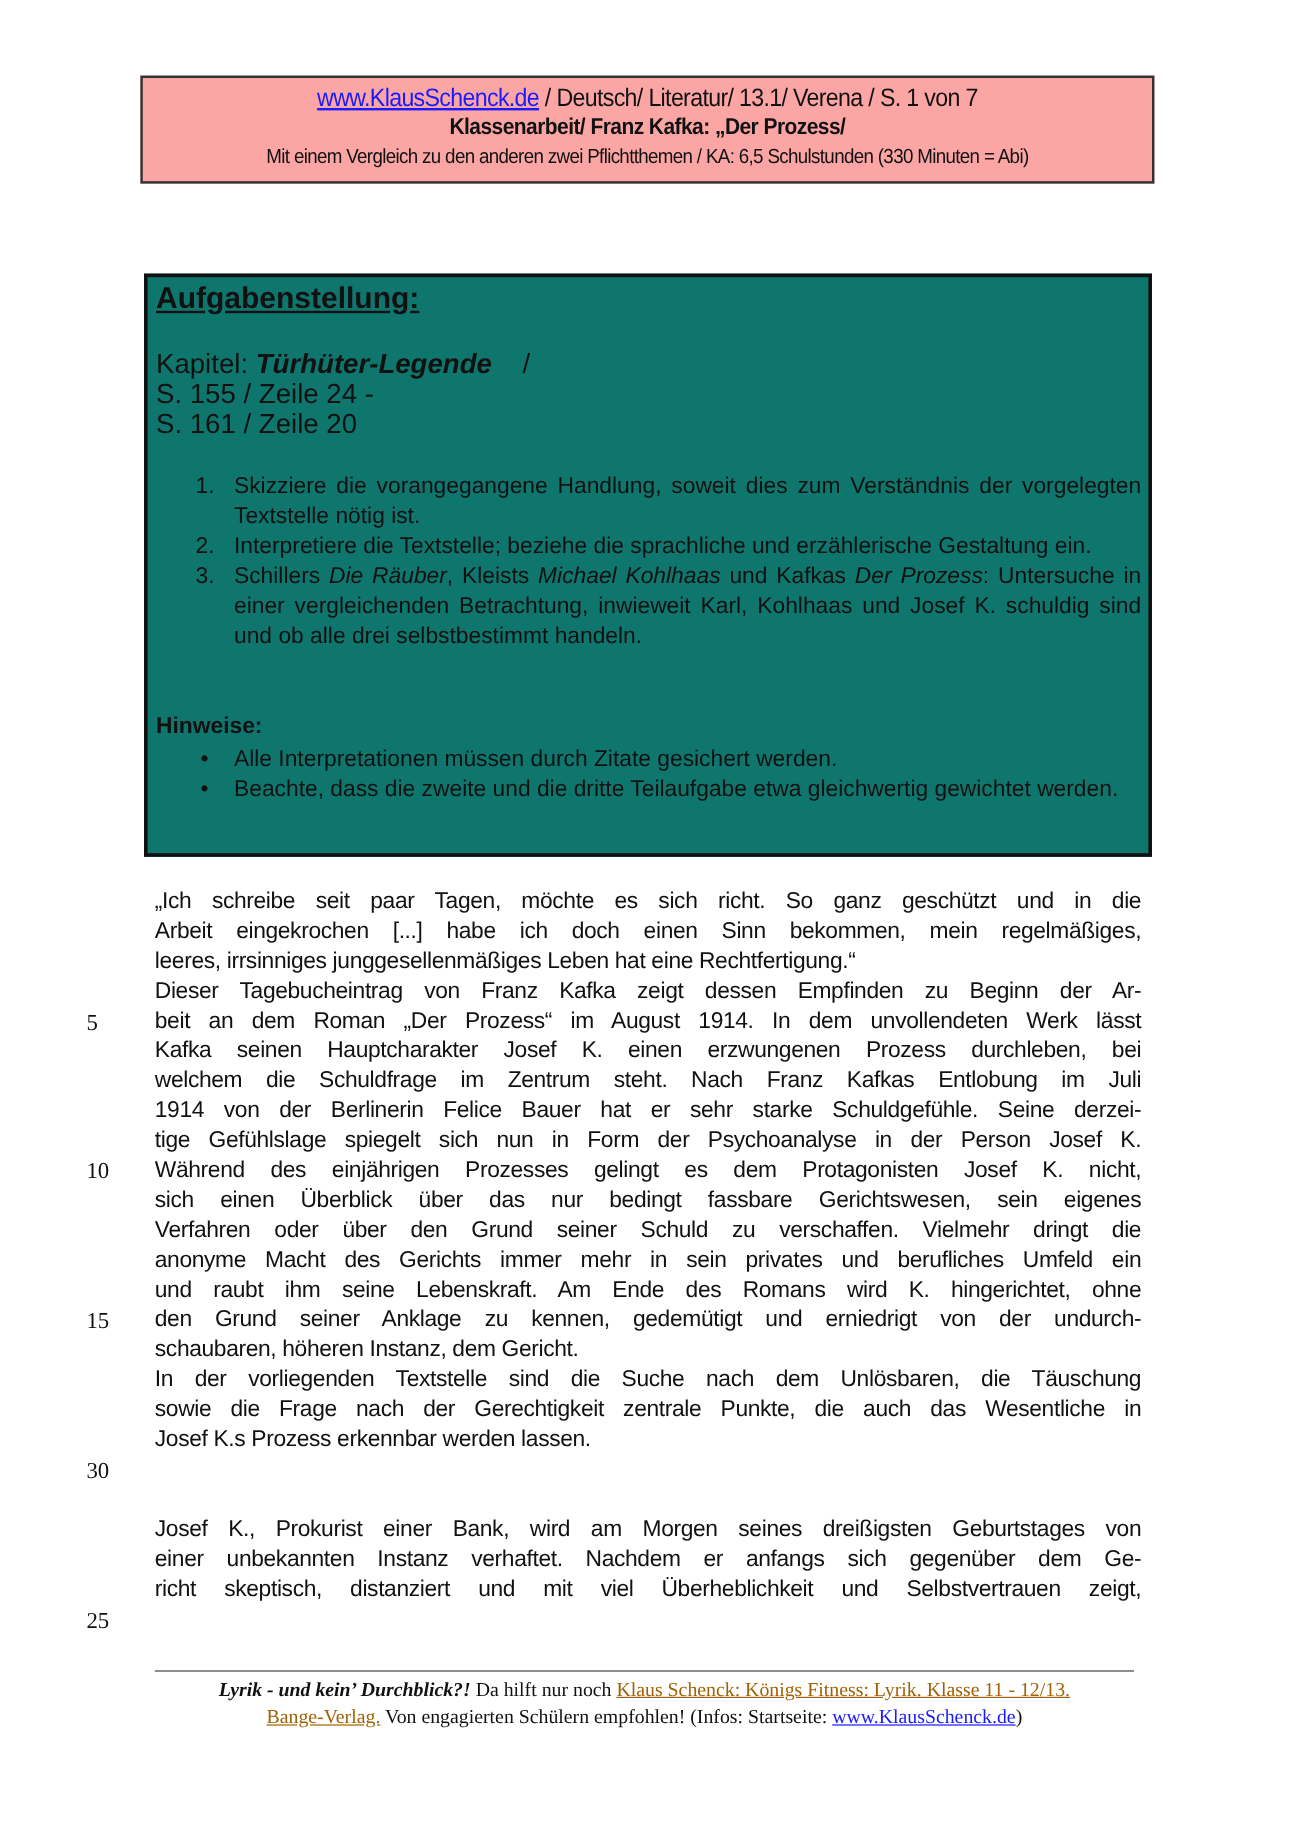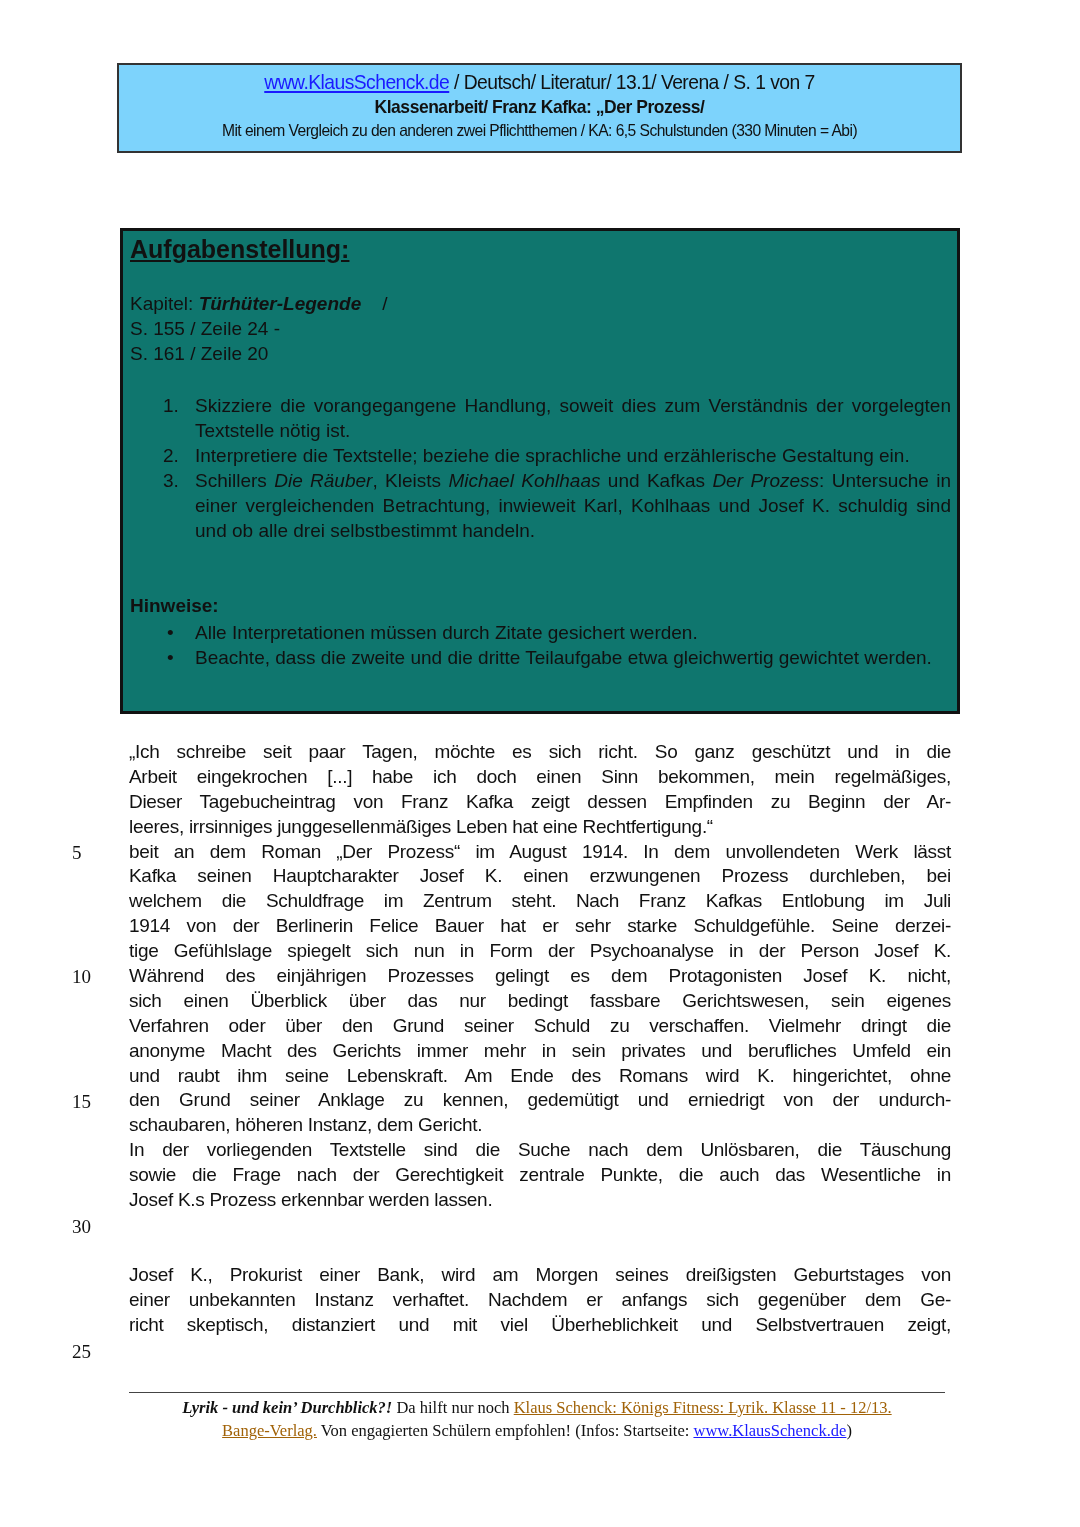--- a/index.html
+++ b/index.html
@@ -1,27 +1,27 @@
 <!DOCTYPE html>
 <html><head>
 <meta charset="utf-8">
 <style>
   html, body { margin: 0; padding: 0; background: #ffffff; }
   body { width: 1080px; height: 1527px; position: relative; overflow: hidden;
          font-family: "Liberation Sans", sans-serif; color: #111; }
   .header-box { position: absolute; left: 117px; top: 63px; width: 841px; height: 86px;
-                border: 2px solid #333; background: #7dd3fc; text-align: center; }
+                border: 2px solid #333; background: #fca5a5; text-align: center; }
   .header-box .l1 { font-size: 21px; line-height: 26px; margin-top: 4px; letter-spacing: -0.6px; transform: scaleX(0.92); }
   .header-box .l2 { font-size: 19px; line-height: 24px; font-weight: bold; letter-spacing: -0.5px; transform: scaleX(0.92); }
   .header-box .l3 { font-size: 17px; line-height: 24px; letter-spacing: -0.6px; transform: scaleX(0.92); white-space: nowrap; }
   .link-blue { color: #1a1aff; text-decoration: underline; }
   .task-box { position: absolute; left: 120px; top: 228px; width: 834px; height: 480px;
               border: 3px solid #111; background: #0f766e; }
   .task-title { position: absolute; left: 7px; top: 4px; font-size: 25px; font-weight: bold; text-decoration: underline; }
-  .chap { position: absolute; left: 7px; top: 60px; font-size: 19px; line-height: 25px; }
+  .chap { position: absolute; left: 7px; top: 60px; font-size: 23px; line-height: 25px; }
   .chap b { font-style: italic; }
   .tasks { position: absolute; left: 40px; top: 162px; width: 788px; margin: 0; padding: 0; list-style: none; }
   .tasks li { position: relative; padding-left: 32px; font-size: 19px; line-height: 25px; text-align: justify; margin-bottom: 0; }
   .tasks li .num { position: absolute; left: 0; top: 0; }
   .hinweise-title { position: absolute; left: 7px; top: 364px; font-size: 19px; font-weight: bold; }
   .hints { position: absolute; left: 40px; top: 389px; width: 788px; margin: 0; padding: 0; list-style: none; }
   .hints li { position: relative; padding-left: 32px; font-size: 19px; line-height: 25px; text-align: justify; }
   .hints li .dot { position: absolute; left: 4px; top: 0; }
   .body-text { position: absolute; left: 129px; top: 740px; width: 822px; }
   .line { font-size: 19px; line-height: 24.9px; height: 24.9px; white-space: nowrap; text-align: justify;
@@ -59,22 +59,22 @@
   <div class="hinweise-title">Hinweise:</div>
   <ul class="hints">
     <li><span class="dot">•</span><span>Alle Interpretationen müssen durch Zitate gesichert werden.</span></li>
     <li><span class="dot">•</span><span>Beachte, dass die zweite und die dritte Teilaufgabe etwa gleichwertig gewichtet werden.</span></li>
   </ul>
 </div>
 
 <div class="body-text">
   <div class="line">„Ich schreibe seit paar Tagen, möchte es sich richt. So ganz geschützt und in die</div>
   <div class="line">Arbeit eingekrochen [...] habe ich doch einen Sinn bekommen, mein regelmäßiges,</div>
+  <div class="line last">leeres, irrsinniges junggesellenmäßiges Leben hat eine Rechtfertigung.“</div>
   <div class="line">Dieser Tagebucheintrag von Franz Kafka zeigt dessen Empfinden zu Beginn der Ar-</div>
-  <div class="line last">leeres, irrsinniges junggesellenmäßiges Leben hat eine Rechtfertigung.“</div>
   <div class="line">beit an dem Roman „Der Prozess“ im August 1914. In dem unvollendeten Werk lässt</div>
   <div class="line">Kafka seinen Hauptcharakter Josef K. einen erzwungenen Prozess durchleben, bei</div>
   <div class="line">welchem die Schuldfrage im Zentrum steht. Nach Franz Kafkas Entlobung im Juli</div>
   <div class="line">1914 von der Berlinerin Felice Bauer hat er sehr starke Schuldgefühle. Seine derzei-</div>
   <div class="line">tige Gefühlslage spiegelt sich nun in Form der Psychoanalyse in der Person Josef K.</div>
   <div class="line">Während des einjährigen Prozesses gelingt es dem Protagonisten Josef K. nicht,</div>
   <div class="line">sich einen Überblick über das nur bedingt fassbare Gerichtswesen, sein eigenes</div>
   <div class="line">Verfahren oder über den Grund seiner Schuld zu verschaffen. Vielmehr dringt die</div>
   <div class="line">anonyme Macht des Gerichts immer mehr in sein privates und berufliches Umfeld ein</div>
   <div class="line">und raubt ihm seine Lebenskraft. Am Ende des Romans wird K. hingerichtet, ohne</div>

